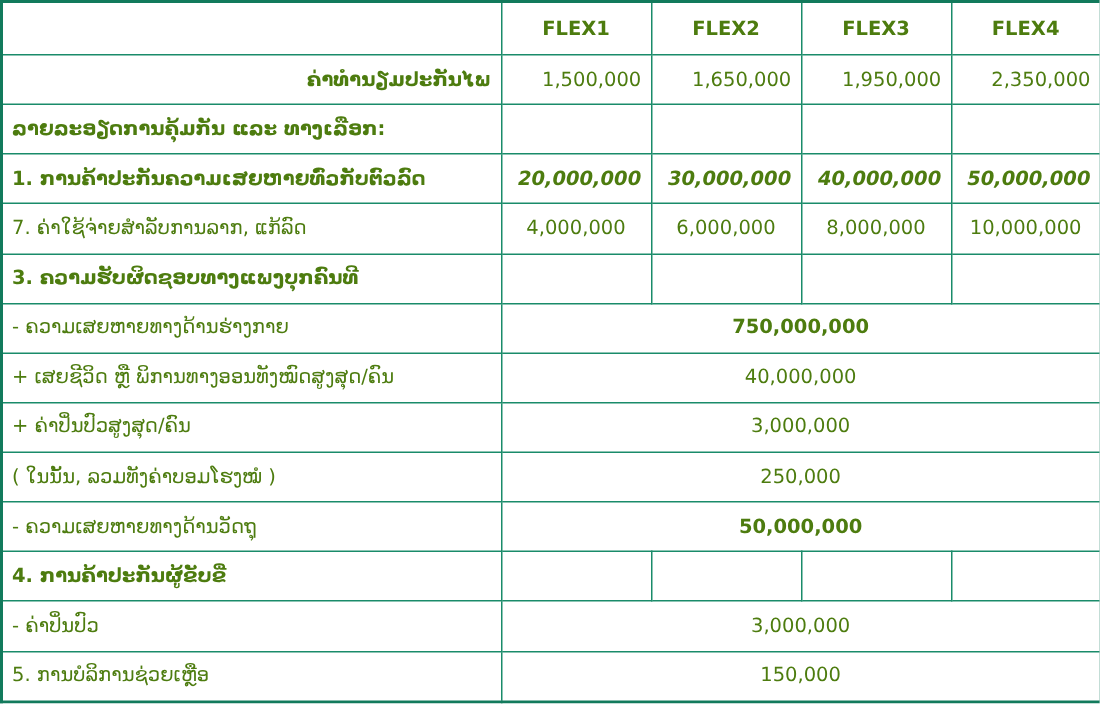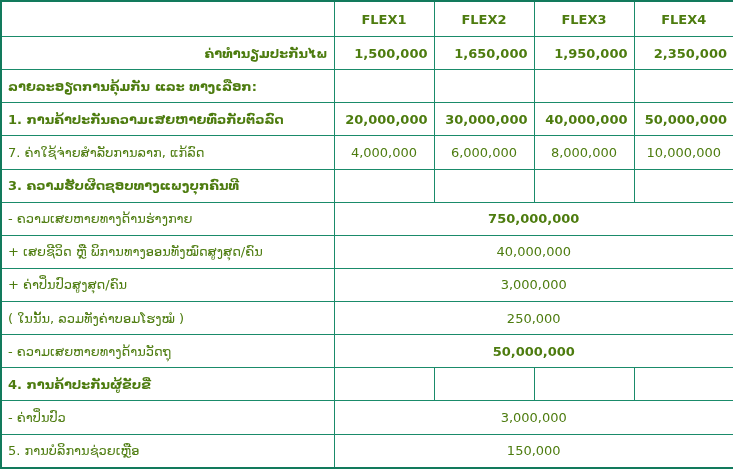--- a/index.html
+++ b/index.html
@@ -60,28 +60,29 @@
   .lbl-left-bold {
     text-align: left;
     font-weight: bold;
   }
   .num {
     text-align: center;
     padding-right: 8px;
   }
   .num-red {
     color: #e8462c;
-    font-weight: bold;
+    font-weight: normal;
     text-align: right;
     padding-right: 8px;
   }
   .num-bold {
     font-weight: bold;
     text-align: right;
     padding-right: 8px;
+    font-style: italic;
   }
   .span-center {
     text-align: center;
   }
   .span-center-bold {
     text-align: center;
     font-weight: bold;
   }
   .sect-row td {
     font-weight: bold;

